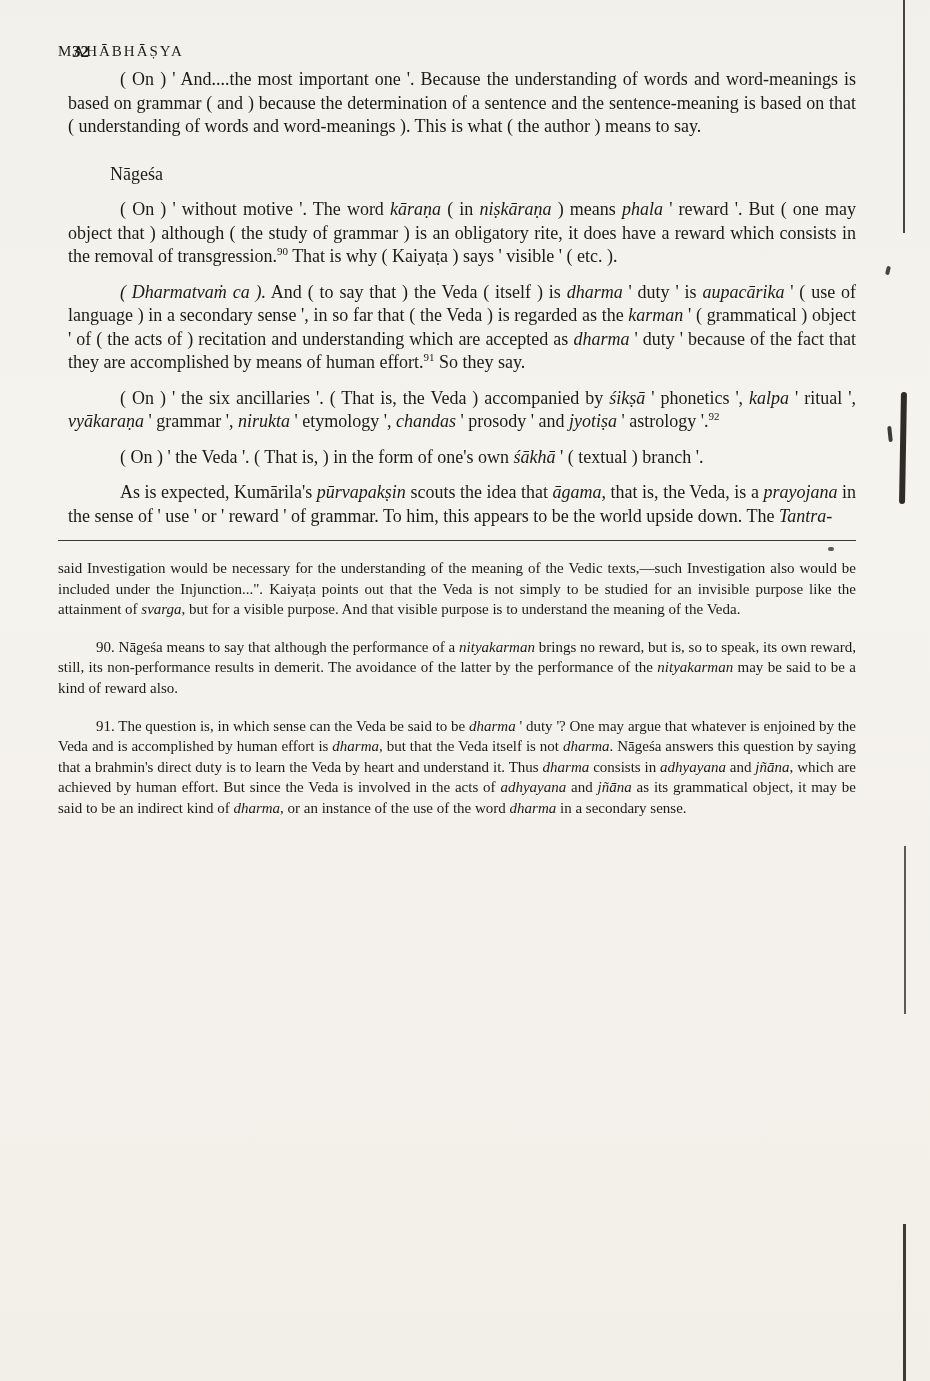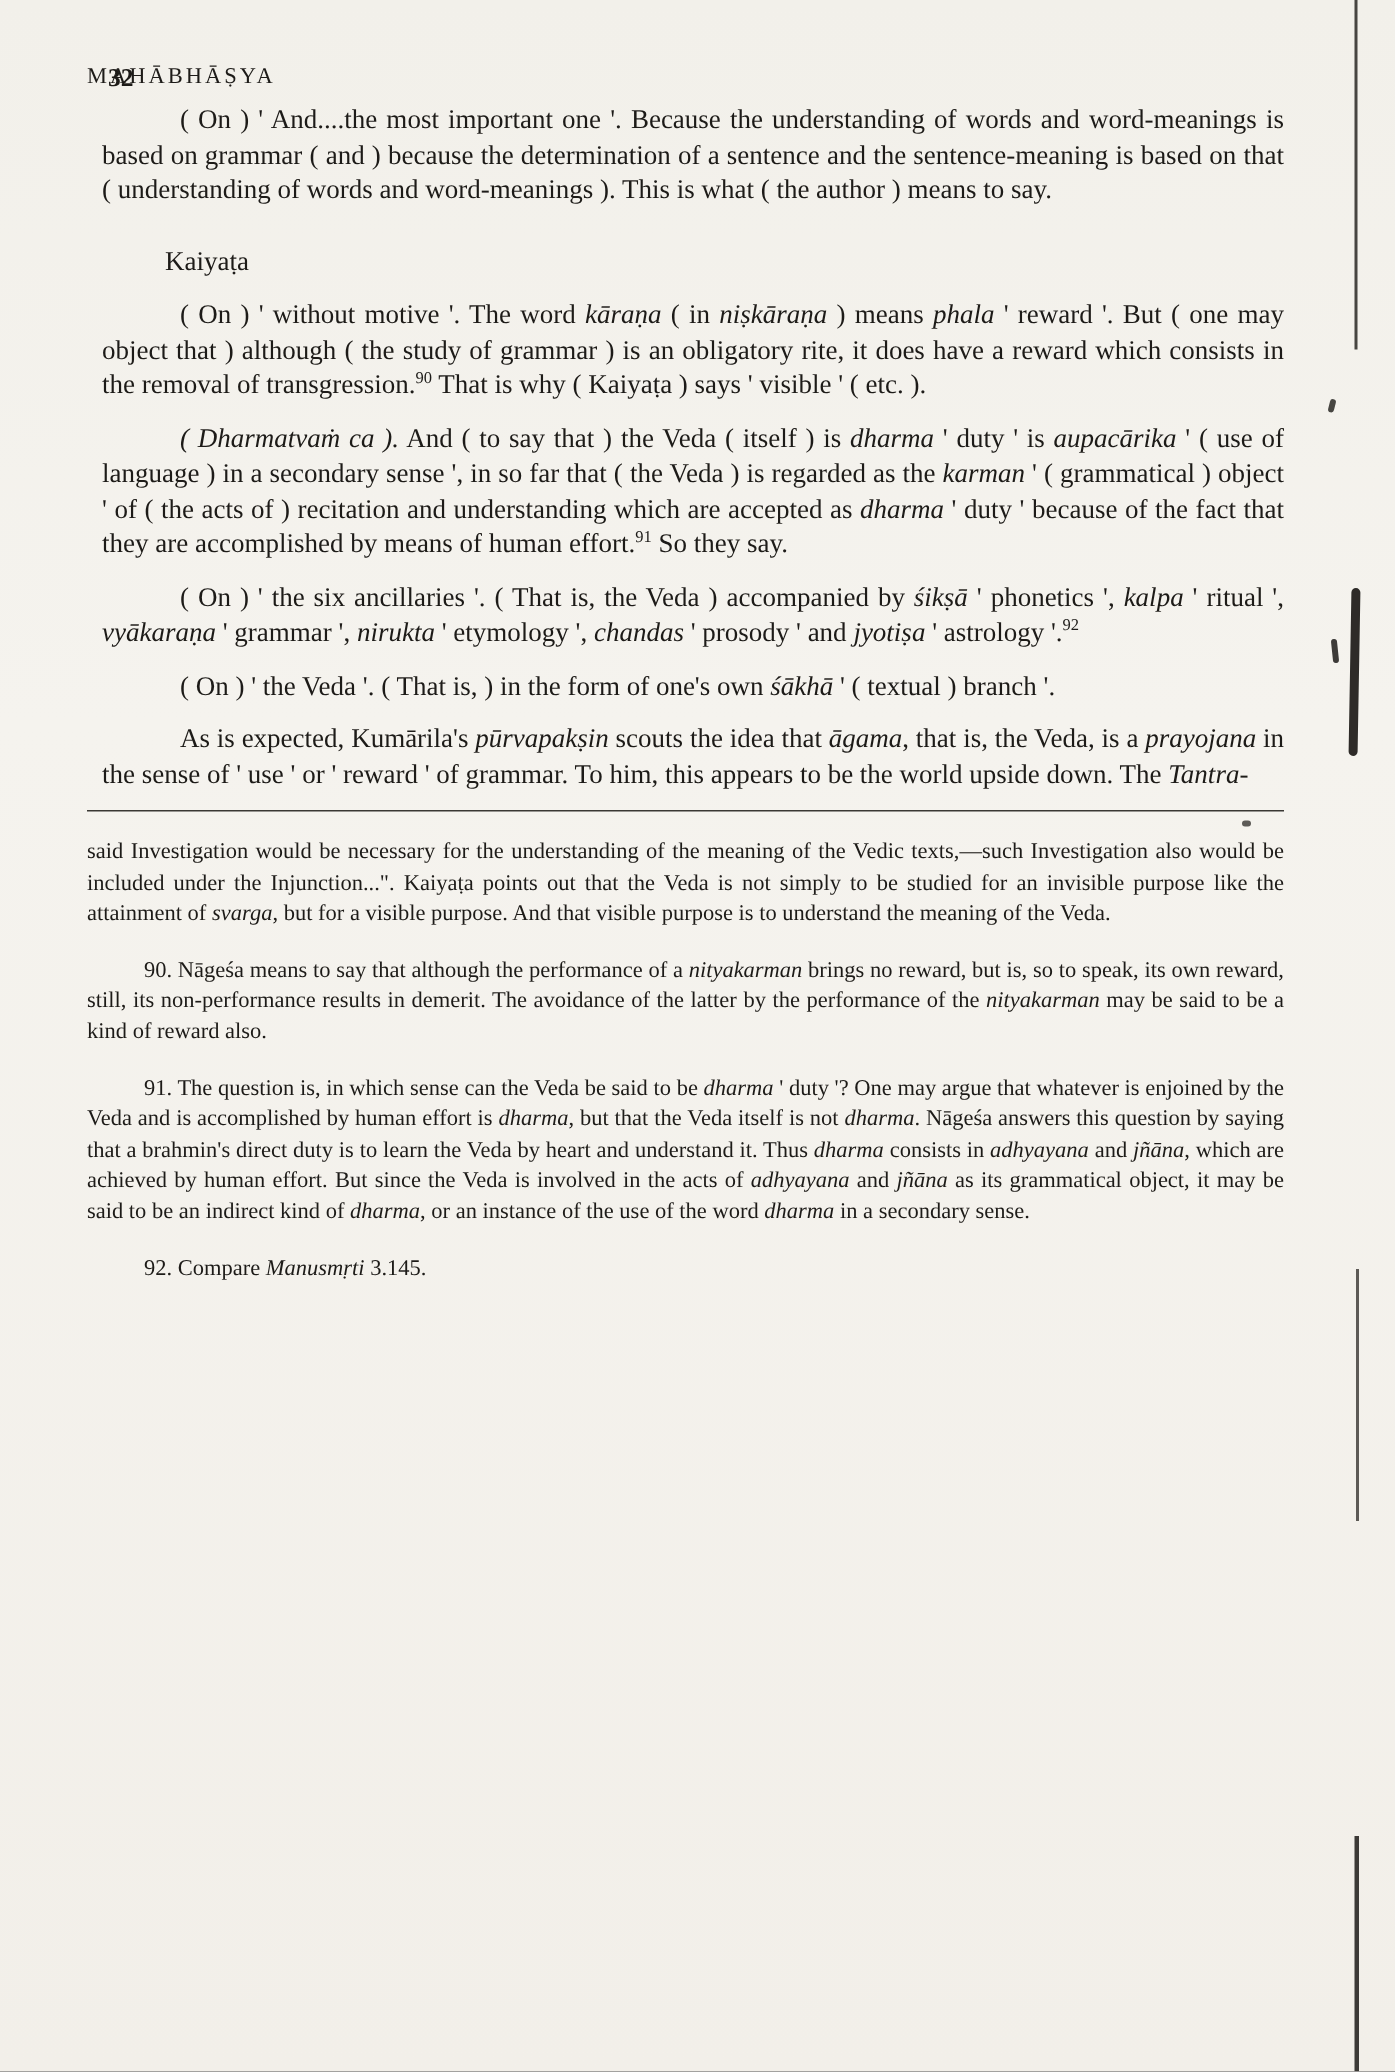--- a/index.html
+++ b/index.html
@@ -49,35 +49,34 @@
 <div class="page">
   <div class="content">
 
     <div class="header">
       <span class="page-num">32</span>
       <span class="running-title">MAHĀBHĀṢYA</span>
     </div>
 
     <div class="bodytext">
       <p class="para"><span>( On ) ' And....the most important one '. Because the understanding of words and word-meanings is based on grammar ( and ) because the determination of a sentence and the sentence-meaning is based on that ( understanding of words and word-meanings ). This is what ( the author ) means to say.</span></p>
-      <p class="sect sect-nagesa">Kaiyaṭa</p>
+      <p class="sect sect-nagesa">Nāgeśa</p>
       <p class="para"><span>( On ) ' without motive '. The word </span><i>kāraṇa</i><span> ( in </span><i>niṣkāraṇa</i><span> ) means </span><i>phala</i><span> ' reward '. But ( one may object that ) although ( the study of grammar ) is an obligatory rite, it does have a reward which consists in the removal of transgression.</span><sup>90</sup><span> That is why ( Kaiyaṭa ) says ' visible ' ( etc. ).</span></p>
       <p class="para"><i>( Dharmatvaṁ ca ).</i><span> And ( to say that ) the Veda ( itself ) is </span><i>dharma</i><span> ' duty ' is </span><i>aupacārika</i><span> ' ( use of language ) in a secondary sense ', in so far that ( the Veda ) is regarded as the </span><i>karman</i><span> ' ( grammatical ) object ' of ( the acts of ) recitation and understanding which are accepted as </span><i>dharma</i><span> ' duty ' because of the fact that they are accomplished by means of human effort.</span><sup>91</sup><span> So they say.</span></p>
       <p class="para"><span>( On ) ' the six ancillaries '. ( That is, the Veda ) accompanied by </span><i>śikṣā</i><span> ' phonetics ', </span><i>kalpa</i><span> ' ritual ', </span><i>vyākaraṇa</i><span> ' grammar ', </span><i>nirukta</i><span> ' etymology ', </span><i>chandas</i><span> ' prosody ' and </span><i>jyotiṣa</i><span> ' astrology '.</span><sup>92</sup></p>
       <p class="para"><span>( On ) ' the Veda '. ( That is, ) in the form of one's own </span><i>śākhā</i><span> ' ( textual ) branch '.</span></p>
       <p class="para"><span>As is expected, Kumārila's </span><i>pūrvapakṣin</i><span> scouts the idea that </span><i>āgama</i><span>, that is, the Veda, is a </span><i>prayojana</i><span> in the sense of ' use ' or ' reward ' of grammar. To him, this appears to be the world upside down. The </span><i>Tantra-</i></p>
     </div>
 
     <hr class="fnrule">
 
     <div class="footnotes">
       <p class="fn"><span>said Investigation would be necessary for the understanding of the meaning of the Vedic texts,—such Investigation also would be included under the Injunction...". Kaiyaṭa points out that the Veda is not simply to be studied for an invisible purpose like the attainment of </span><i>svarga</i><span>, but for a visible purpose. And that visible purpose is to understand the meaning of the Veda.</span></p>
       <p class="fn fn-numbered"><span>90. Nāgeśa means to say that although the performance of a </span><i>nityakarman</i><span> brings no reward, but is, so to speak, its own reward, still, its non-performance results in demerit. The avoidance of the latter by the performance of the </span><i>nityakarman</i><span> may be said to be a kind of reward also.</span></p>
       <p class="fn fn-numbered"><span>91. The question is, in which sense can the Veda be said to be </span><i>dharma</i><span> ' duty '? One may argue that whatever is enjoined by the Veda and is accomplished by human effort is </span><i>dharma</i><span>, but that the Veda itself is not </span><i>dharma</i><span>. Nāgeśa answers this question by saying that a brahmin's direct duty is to learn the Veda by heart and understand it. Thus </span><i>dharma</i><span> consists in </span><i>adhyayana</i><span> and </span><i>jñāna</i><span>, which are achieved by human effort. But since the Veda is involved in the acts of </span><i>adhyayana</i><span> and </span><i>jñāna</i><span> as its grammatical object, it may be said to be an indirect kind of </span><i>dharma</i><span>, or an instance of the use of the word </span><i>dharma</i><span> in a secondary sense.</span></p>
-      <p class="fn fn-numbered"><span>92. Compare </span><i>Manusmṛti</i><span> 3.145.</span></p>
     </div>
 
   </div>
 
   <div class="artifact art-line-top"></div>
   <div class="artifact art-blob"></div>
   <div class="artifact art-line-mid"></div>
   <div class="artifact art-line-bottom"></div>
   <div class="artifact art-speck-1"></div>
   <div class="artifact art-speck-2"></div>

